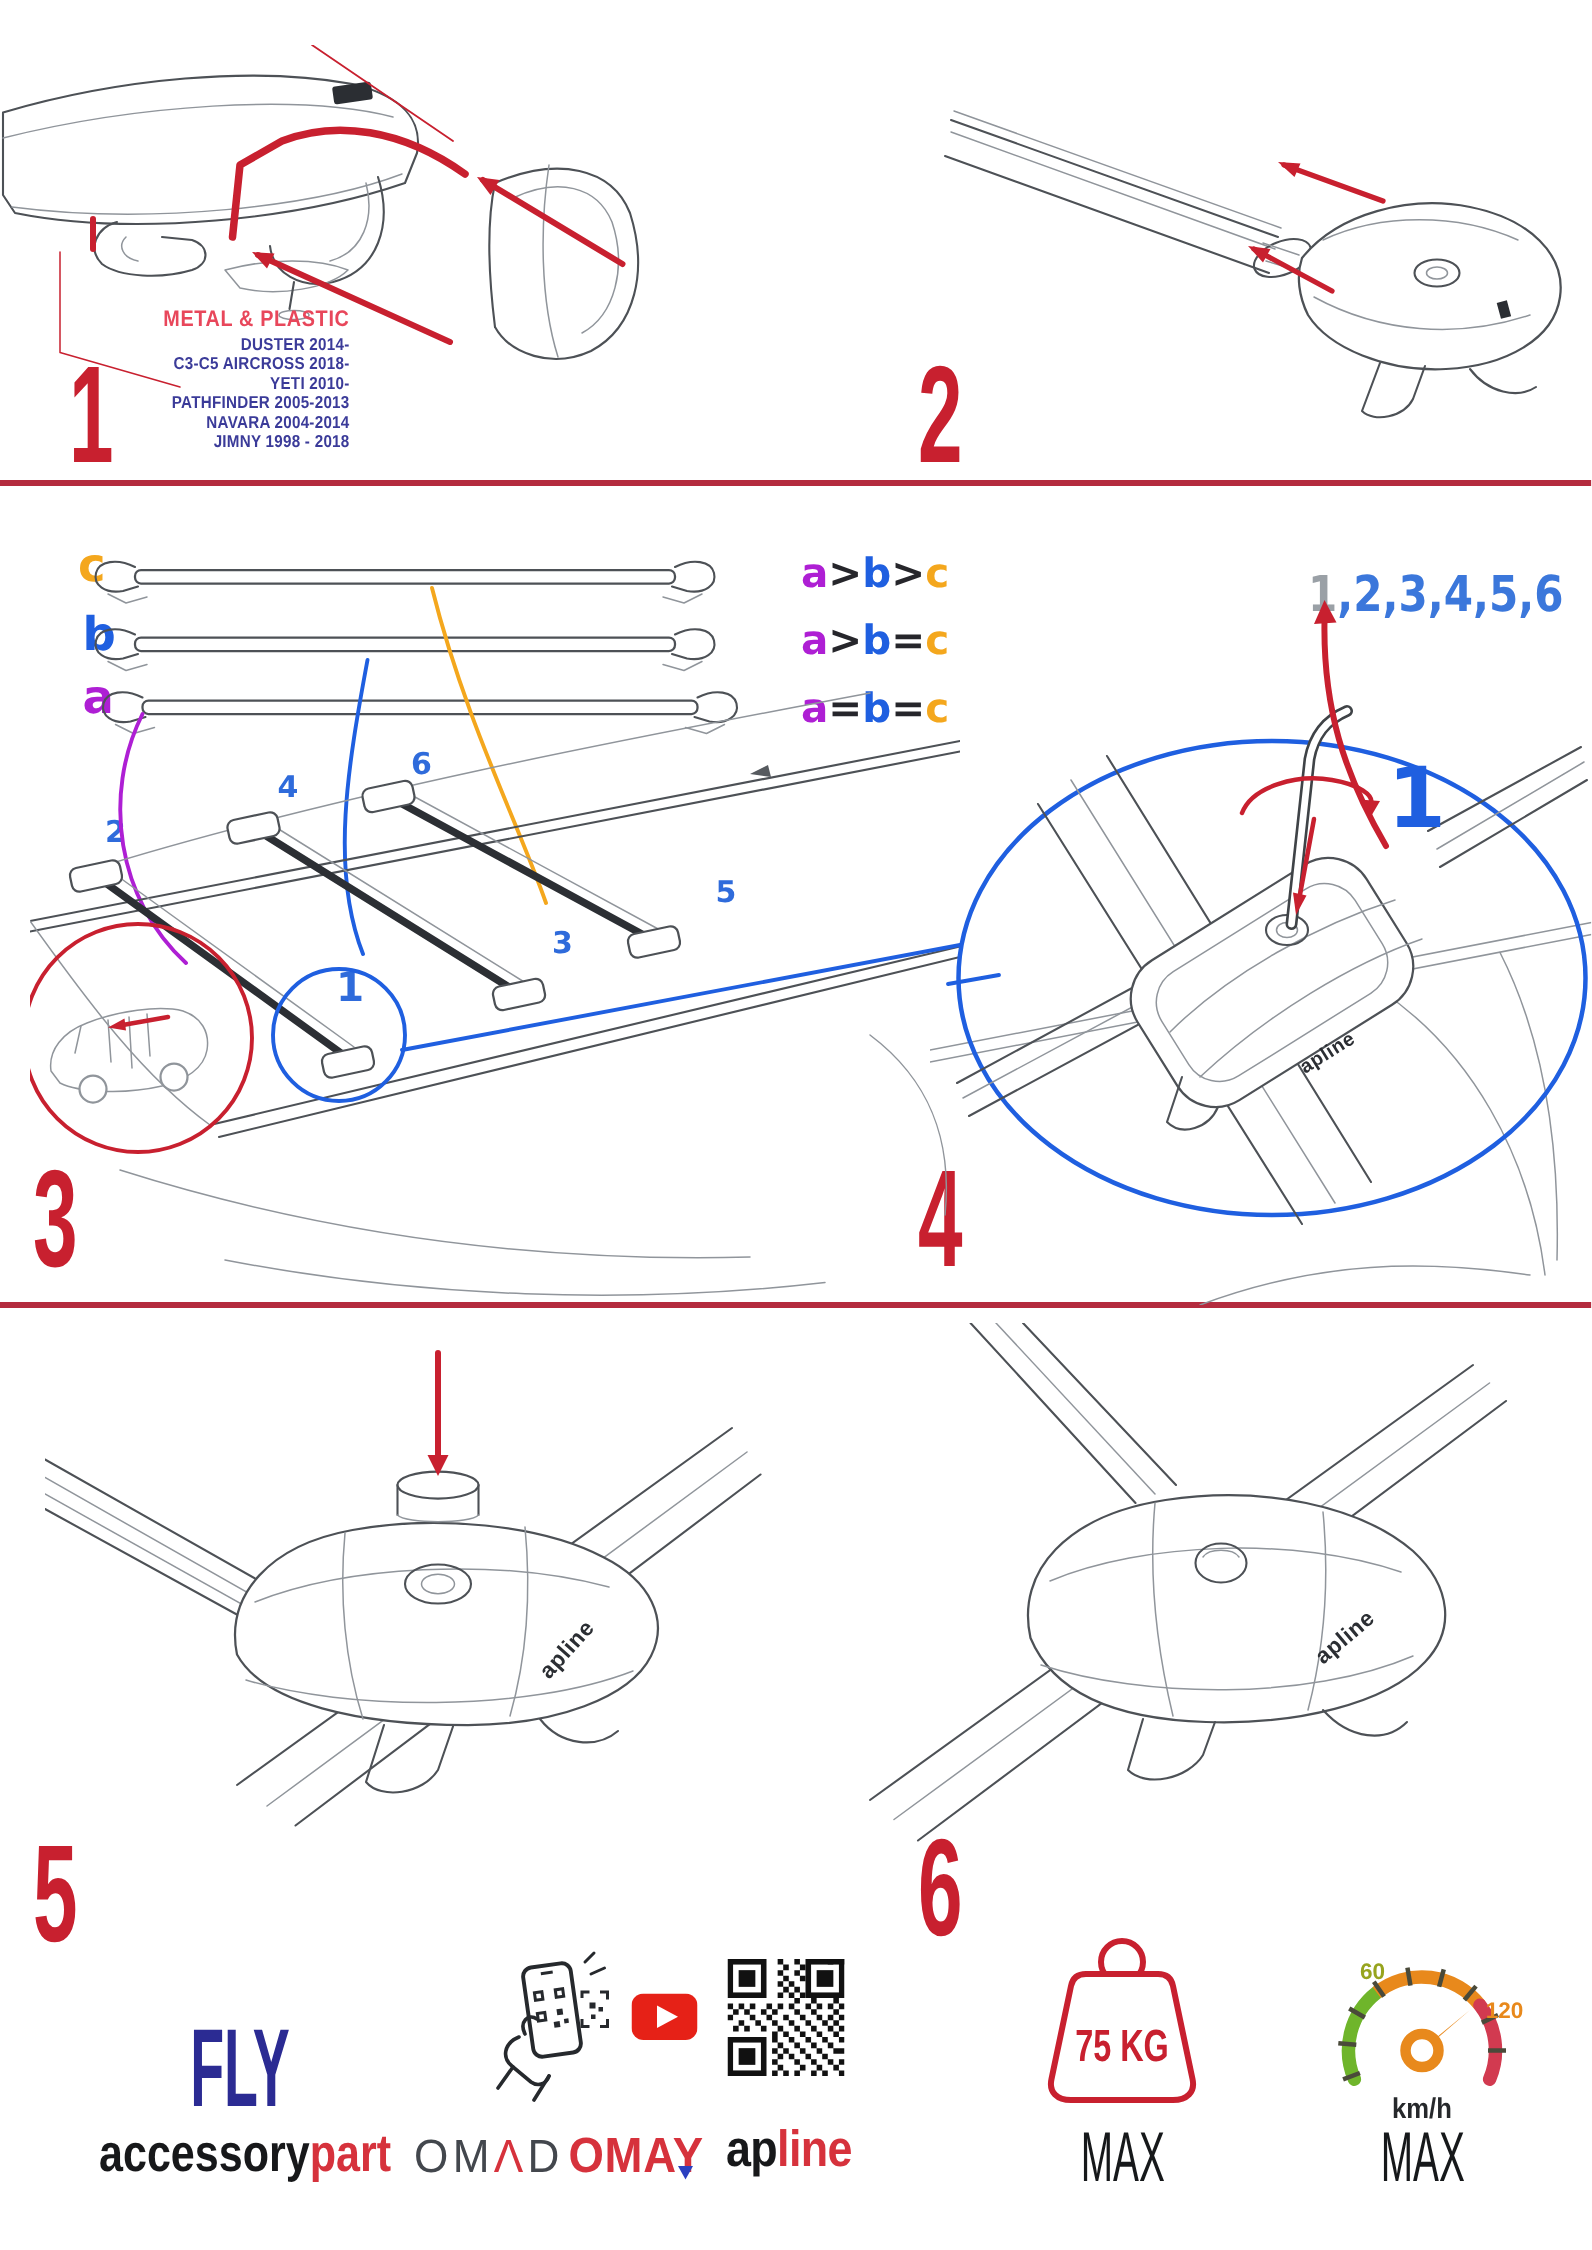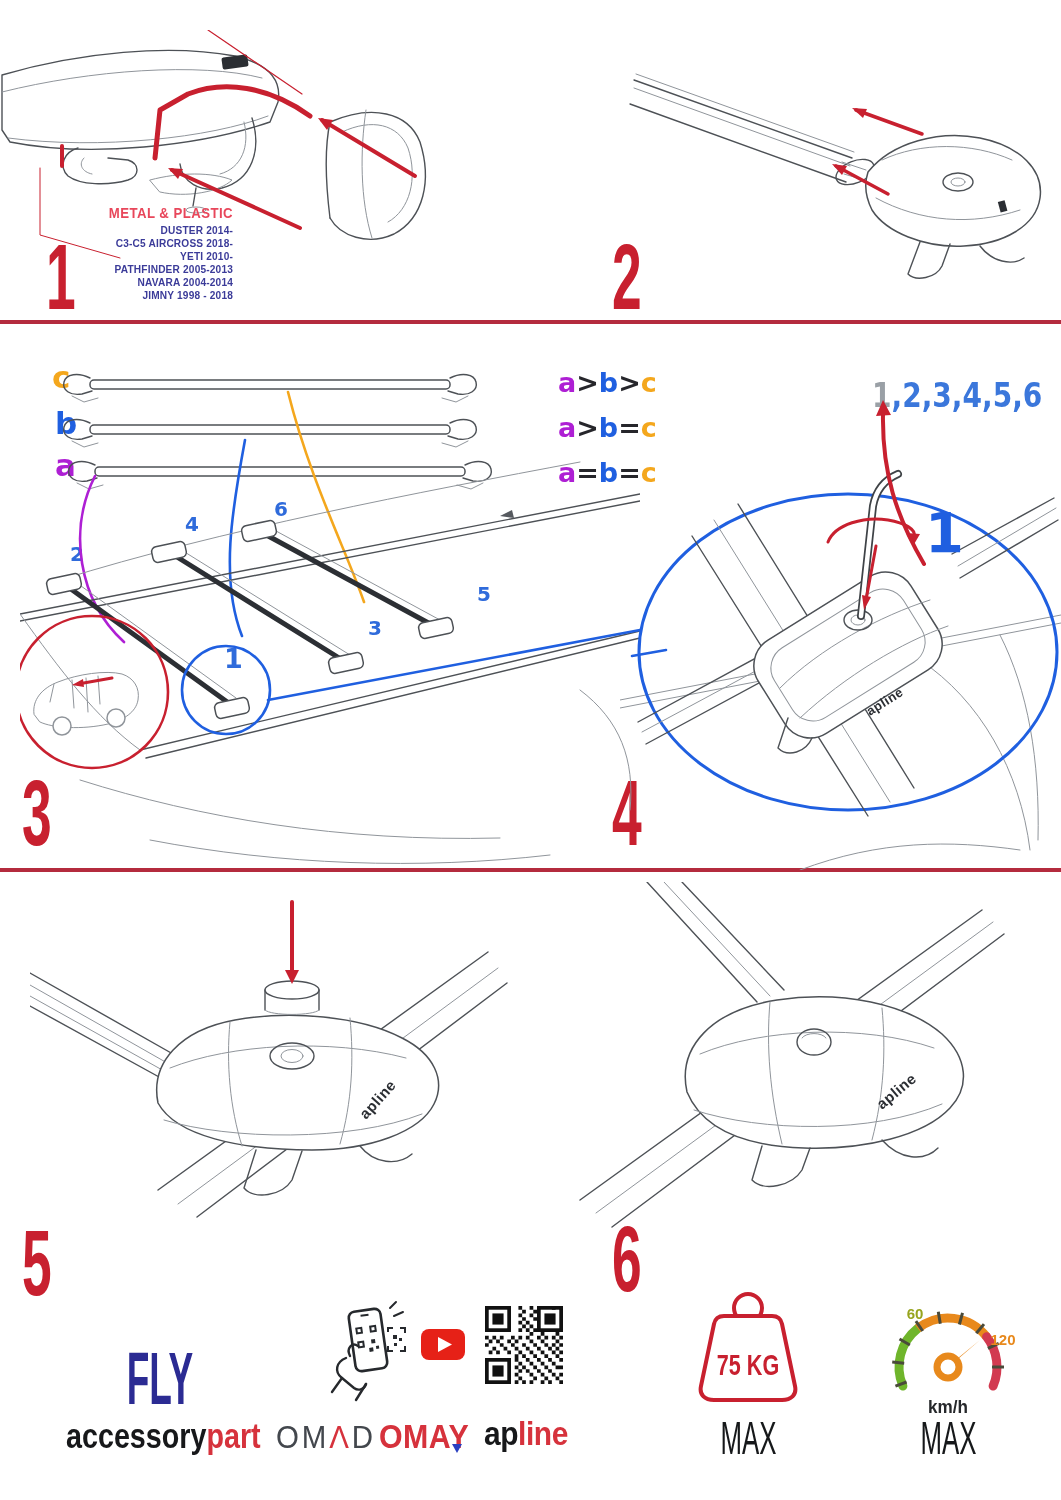--- a/index.html
+++ b/index.html
@@ -208,21 +208,21 @@
       <path class="s2" d="M34,344 L30,362 M52,340 L54,368 M78,336 L80,364 M66,338 L68,372"></path>
       <line class="redl" stroke-width="3" x1="92" y1="338" x2="58" y2="344"></line>
       <polygon class="redf" points="52,345 63,339 64,347"></polygon>
     </g>
   </svg>
 
   <div class="el barlabel" style="left:52px;top:362px;color:#F4A71D">c</div>
   <div class="el barlabel" style="left:55px;top:408px;color:#1F5FE0">b</div>
   <div class="el barlabel" style="left:55px;top:450px;color:#AE1FD4">a</div>
 
-  <div class="el" style="left:558px;top:360px">
+  <div class="el" style="left:534px;top:360px">
     <div class="eq"><span class="pa">a</span><span class="op">&gt;</span><span class="pb">b</span><span class="op">&gt;</span><span class="pc">c</span></div>
     <div class="eq"><span class="pa">a</span><span class="op">&gt;</span><span class="pb">b</span><span class="op">=</span><span class="pc">c</span></div>
     <div class="eq"><span class="pa">a</span><span class="op">=</span><span class="pb">b</span><span class="op">=</span><span class="pc">c</span></div>
   </div>
 
   <div class="el roofnum" style="left:70px;top:544px">2</div>
   <div class="el roofnum" style="left:185px;top:514px">4</div>
   <div class="el roofnum" style="left:274px;top:499px">6</div>
   <div class="el roofnum" style="left:368px;top:618px">3</div>
   <div class="el roofnum" style="left:477px;top:584px">5</div>

